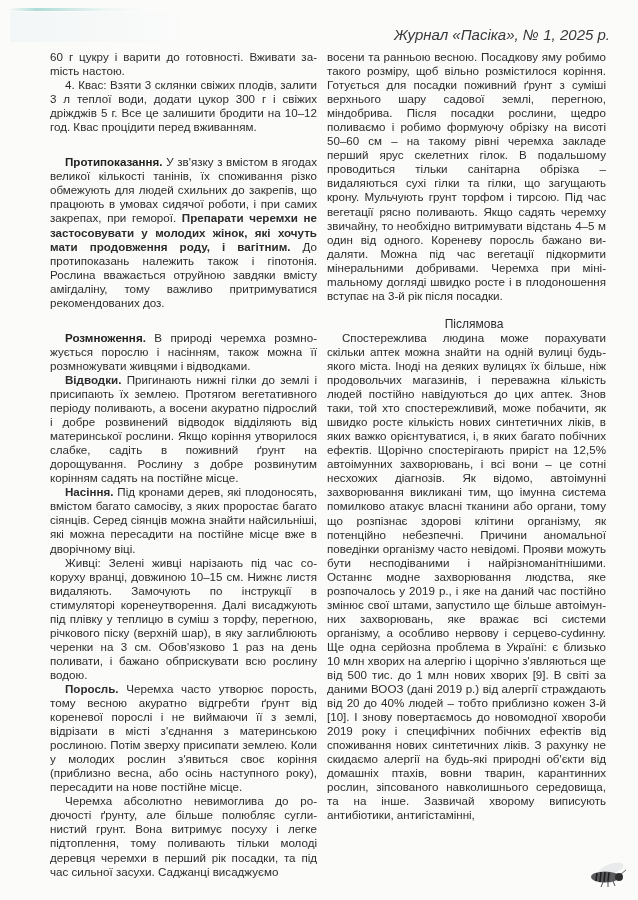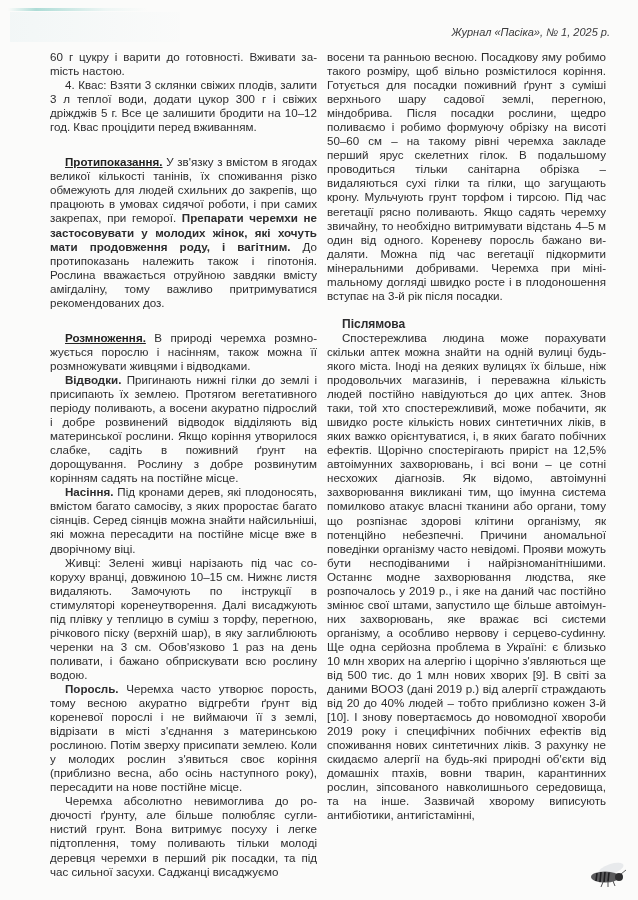--- a/index.html
+++ b/index.html
@@ -13,38 +13,38 @@
   .deco {
     position: absolute; left: 8px; top: 8px; width: 140px; height: 3px;
     background: linear-gradient(90deg, rgba(120,200,190,0.0), rgba(110,195,185,0.55) 20%, rgba(160,215,210,0.15) 70%, rgba(255,255,255,0));
   }
   .deco2 {
     position: absolute; left: 10px; top: 12px; width: 170px; height: 30px;
     background: linear-gradient(90deg, rgba(225,238,240,0.35), rgba(240,245,247,0.1));
   }
   .header {
     position: absolute; right: 28px; top: 26px;
-    font-style: italic; font-size: 11px; color: #3a3a3c;
+    font-style: italic; font-size: 15px; color: #3a3a3c;
   }
   .col {
     position: absolute; top: 50px;
     font-size: 11.6px; line-height: 14.05px;
     text-align: justify;
     hyphens: manual;
   }
   .col.left { left: 50px; width: 267px; }
   .col.right { left: 327px; width: 279px; }
   .col p { margin: 0; text-indent: 15px; }
   .col p.noind { text-indent: 0; }
   .gap { height: 14px; }
   .gap-s { height: 7px; }
-  b.h { font-weight: bold; color: #222; text-decoration: underline; }
+  b.h { font-weight: bold; color: #222; }
   .bi { font-weight: bold; }
   .section-title {
-    font-weight: bold; font-size: 12px; margin: 0; text-indent: 0;
+    text-align: center; font-weight: normal; font-size: 12px; margin: 0; text-indent: 0;
   }
   .bee {
     position: absolute; left: 585px; top: 862px; width: 44px; height: 26px;
   }
 </style>
 </head>
 <body>
 
 <div class="deco2"></div>
 <div class="deco"></div>

